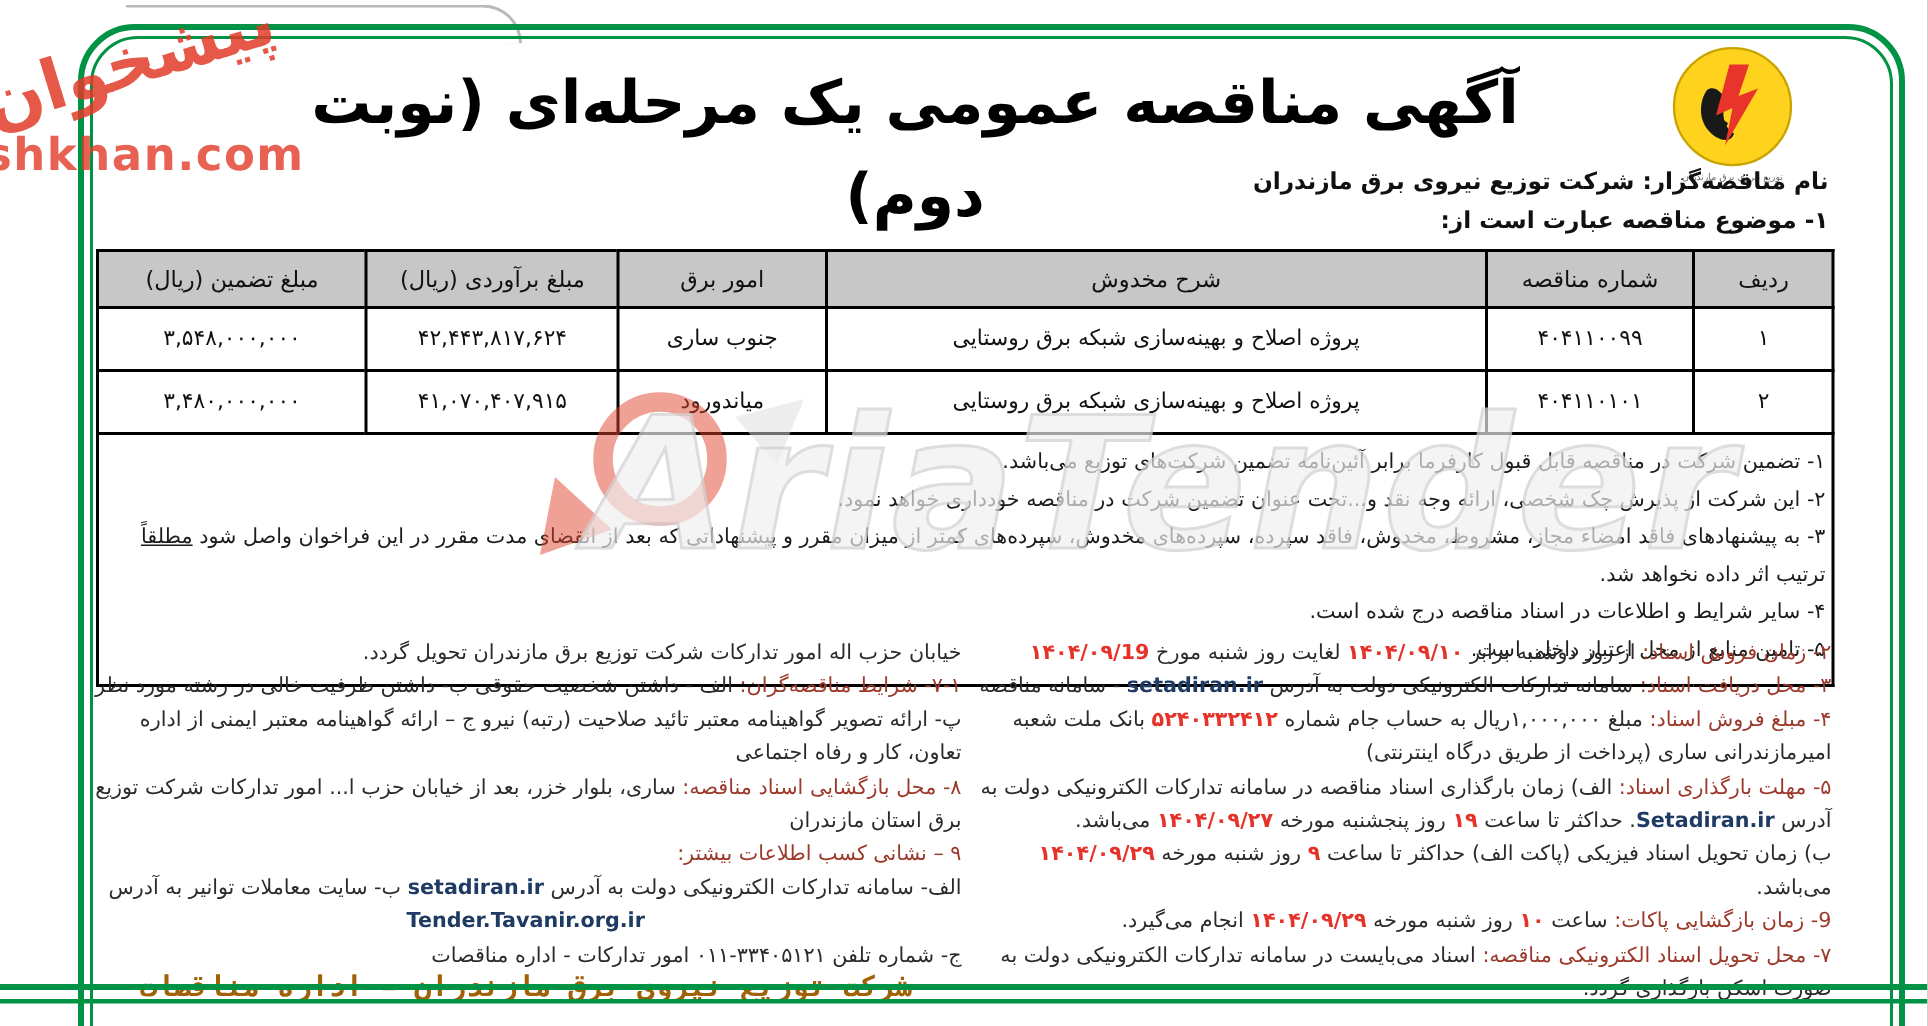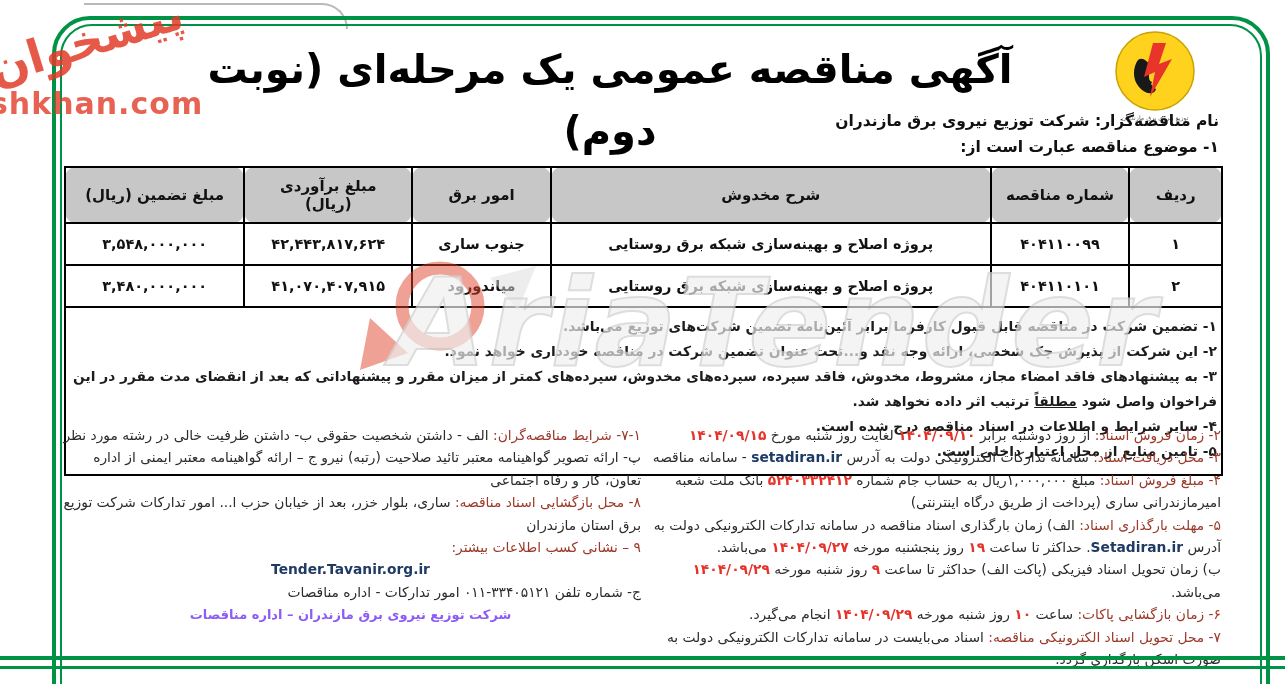--- a/index.html
+++ b/index.html
@@ -26,42 +26,42 @@
   .logo-caption { margin-top:2px; font-size:7px; color:#6a6a6a; direction:rtl; white-space:nowrap;
                   transform:scale(.9); }
 
   .intro { position:absolute; top:108px; right:66px; left:300px; direction:rtl; 
            font-weight:bold; font-size:15.5px; line-height:26px; color:#111; }
 
   
   .tbl-wrap { position:absolute; top:166px; right:62px; left:64px; direction:rtl; }
   table { width:100%; border-collapse:collapse; table-layout:fixed; direction:rtl; }
   th, td { border:2px solid #000; text-align:center; vertical-align:middle; color:#111; }
-  th { background:#c7c7c7; font-weight:bold; font-size:15px; padding:9px 13px;border-radius:11px; }
-  td { font-size:14.5px; padding:12px 3px; background:transparent;font-weight:bold; }
+  th { background:#c7c7c7; font-weight:normal; font-size:15px; padding:9px 13px; }
+  td { font-size:14.5px; padding:12px 3px; background:transparent; }
   .c-radif  {width:8%;} .c-no {width:12%;} .c-sharh {width:38%;}
   .c-omur   {width:12%;} .c-bar {width:14.5%;} .c-zemanat {width:15.5%;}
   .notes-cell { text-align:right; padding:6px 4px 10px; }
   .notes-cell .rline { line-height:25px; font-size:13.8px; color:#1c1c1c; }
 
   
   .details { position:absolute; top:424px; right:64px; left:60px; display:flex; gap:10px;
              direction:rtl; }
   .col { direction:rtl; text-align:right; font-size:13.8px; line-height:22.4px; color:#2b2b2b; }
   .col-right { width:570px; }
   .col-left  { flex:1; }
   .rline { direction:rtl; unicode-bidi:embed; }
   .rline.c { text-align:center; }
 
   .sg-p     { }
   .sg-label { color:#9c392a; font-weight:normal; }
   .sg-red   { color:#e63228; font-weight:bold; }
   .sg-latin { color:#1f3b63; font-weight:bold; }
   .sg-u     { text-decoration:underline; }
-  .sg-green { color:#8b5cf6; font-weight:bold; font-size:13px; }
+  .sg-green { color:#a16207; font-weight:bold; font-size:19px;font-family:Liberation Mono, monospace; }
 
   
   .bottom-rule { position:absolute; left:0; right:0; top:656px; height:13px;
                  border-top:4px solid #009245; border-bottom:3px solid #009245; }
 
   
   .wm { pointer-events:none; }
   .wm-pishkhan { position:absolute; top:14px; left:-14px; transform:rotate(-17deg);
                  font-size:46px; font-weight:bold; color:#e23b28; opacity:.85; direction:rtl; }
   .wm-pishkhan-domain { position:absolute; top:86px; left:-10px; font-size:30px; font-weight:bold;
@@ -153,32 +153,34 @@
                 <div class="rline"><span class="sg-p">۵- تامین منابع از محل اعتبار داخلی است.</span></div>
               </div>
           </td>
         </tr>
       </tbody>
     </table>
   </div>
 
   <div class="details">
     <div class="col col-right">
-        <div class="rline"><span class="sg-label">۲- زمان فروش اسناد:</span><span class="sg-p"> از روز دوشنبه برابر </span><span class="sg-red">۱۴۰۴/۰۹/۱۰</span><span class="sg-p"> لغایت روز شنبه مورخ </span><span class="sg-red">۱۴۰۴/۰۹/۱۵</span></div>
+        <div class="rline"><span class="sg-label">۲- زمان فروش اسناد:</span><span class="sg-p"> از روز دوشنبه برابر </span><span class="sg-red">۱۴۰۴/۰۹/۱۰</span><span class="sg-p"> لغایت روز شنبه مورخ </span><span class="sg-red">۱۴۰۴/۰۹/19</span></div>
         <div class="rline"><span class="sg-label">۳- محل دریافت اسناد:</span><span class="sg-p"> سامانه تدارکات الکترونیکی دولت به آدرس </span><span class="sg-latin" dir="ltr">setadiran.ir</span><span class="sg-p"> - سامانه مناقصه</span></div>
         <div class="rline"><span class="sg-label">۴- مبلغ فروش اسناد:</span><span class="sg-p"> مبلغ </span><span class="sg-p">۱,۰۰۰,۰۰۰</span><span class="sg-p">ریال به حساب جام شماره </span><span class="sg-red">۵۲۴۰۳۳۲۴۱۲</span><span class="sg-p"> بانک ملت شعبه امیرمازندرانی ساری (پرداخت از طریق درگاه اینترنتی)</span></div>
         <div class="rline"><span class="sg-label">۵- مهلت بارگذاری اسناد:</span><span class="sg-p"> الف) زمان بارگذاری اسناد مناقصه در سامانه تدارکات الکترونیکی دولت به آدرس </span><span class="sg-latin" dir="ltr">Setadiran.ir</span><span class="sg-p">. حداکثر تا ساعت </span><span class="sg-red">۱۹</span><span class="sg-p"> روز پنجشنبه مورخه </span><span class="sg-red">۱۴۰۴/۰۹/۲۷</span><span class="sg-p"> می‌باشد.</span></div>
         <div class="rline"><span class="sg-p">ب) زمان تحویل اسناد فیزیکی (پاکت الف) حداکثر تا ساعت </span><span class="sg-red">۹</span><span class="sg-p"> روز شنبه مورخه </span><span class="sg-red">۱۴۰۴/۰۹/۲۹</span><span class="sg-p"> می‌باشد.</span></div>
-        <div class="rline"><span class="sg-label">۶- زمان بازگشایی پاکات:</span><span class="sg-p"> ساعت </span><span class="sg-red">۱۰</span><span class="sg-p"> روز شنبه مورخه </span><span class="sg-red">۱۴۰۴/۰۹/۲۹</span><span class="sg-p"> انجام می‌گیرد.</span></div>
+        <div class="rline"><span class="sg-label">9- زمان بازگشایی پاکات:</span><span class="sg-p"> ساعت </span><span class="sg-red">۱۰</span><span class="sg-p"> روز شنبه مورخه </span><span class="sg-red">۱۴۰۴/۰۹/۲۹</span><span class="sg-p"> انجام می‌گیرد.</span></div>
         <div class="rline"><span class="sg-label">۷- محل تحویل اسناد الکترونیکی مناقصه:</span><span class="sg-p"> اسناد می‌بایست در سامانه تدارکات الکترونیکی دولت به صورت اسکن بارگذاری گردد.</span></div>
       </div>
     <div class="col col-left">
+        <div class="rline"><span class="sg-p">خیابان حزب اله امور تدارکات شرکت توزیع برق مازندران تحویل گردد.</span></div>
         <div class="rline"><span class="sg-label">۷-۱- شرایط مناقصه‌گران:</span><span class="sg-p"> الف - داشتن شخصیت حقوقی  ب- داشتن ظرفیت خالی در رشته مورد نظر پ- ارائه تصویر گواهینامه معتبر تائید صلاحیت (رتبه) نیرو ج – ارائه گواهینامه معتبر ایمنی از اداره تعاون، کار و رفاه اجتماعی</span></div>
         <div class="rline"><span class="sg-label">۸- محل بازگشایی اسناد مناقصه:</span><span class="sg-p"> ساری، بلوار خزر، بعد از خیابان حزب ا... امور تدارکات شرکت توزیع برق استان مازندران</span></div>
         <div class="rline"><span class="sg-label">۹ – نشانی کسب اطلاعات بیشتر:</span></div>
+        <div class="rline"><span class="sg-p">الف- سامانه تدارکات الکترونیکی دولت به آدرس </span><span class="sg-latin" dir="ltr">setadiran.ir</span><span class="sg-p"> ب- سایت معاملات توانیر به آدرس</span></div>
         <div class="rline c"><span class="sg-latin" dir="ltr">Tender.Tavanir.org.ir</span></div>
         <div class="rline"><span class="sg-p">ج- شماره تلفن ۳۳۴۰۵۱۲۱-۰۱۱ امور تدارکات - اداره مناقصات</span></div>
         <div class="rline c"><span class="sg-green">شرکت توزیع نیروی برق مازندران – اداره مناقصات</span></div>
       </div>
   </div>
 
   <div class="bottom-rule"></div>
 
   <div class="wm wm-aria-mark">
     <svg width="240" height="130" viewBox="0 0 240 130">

